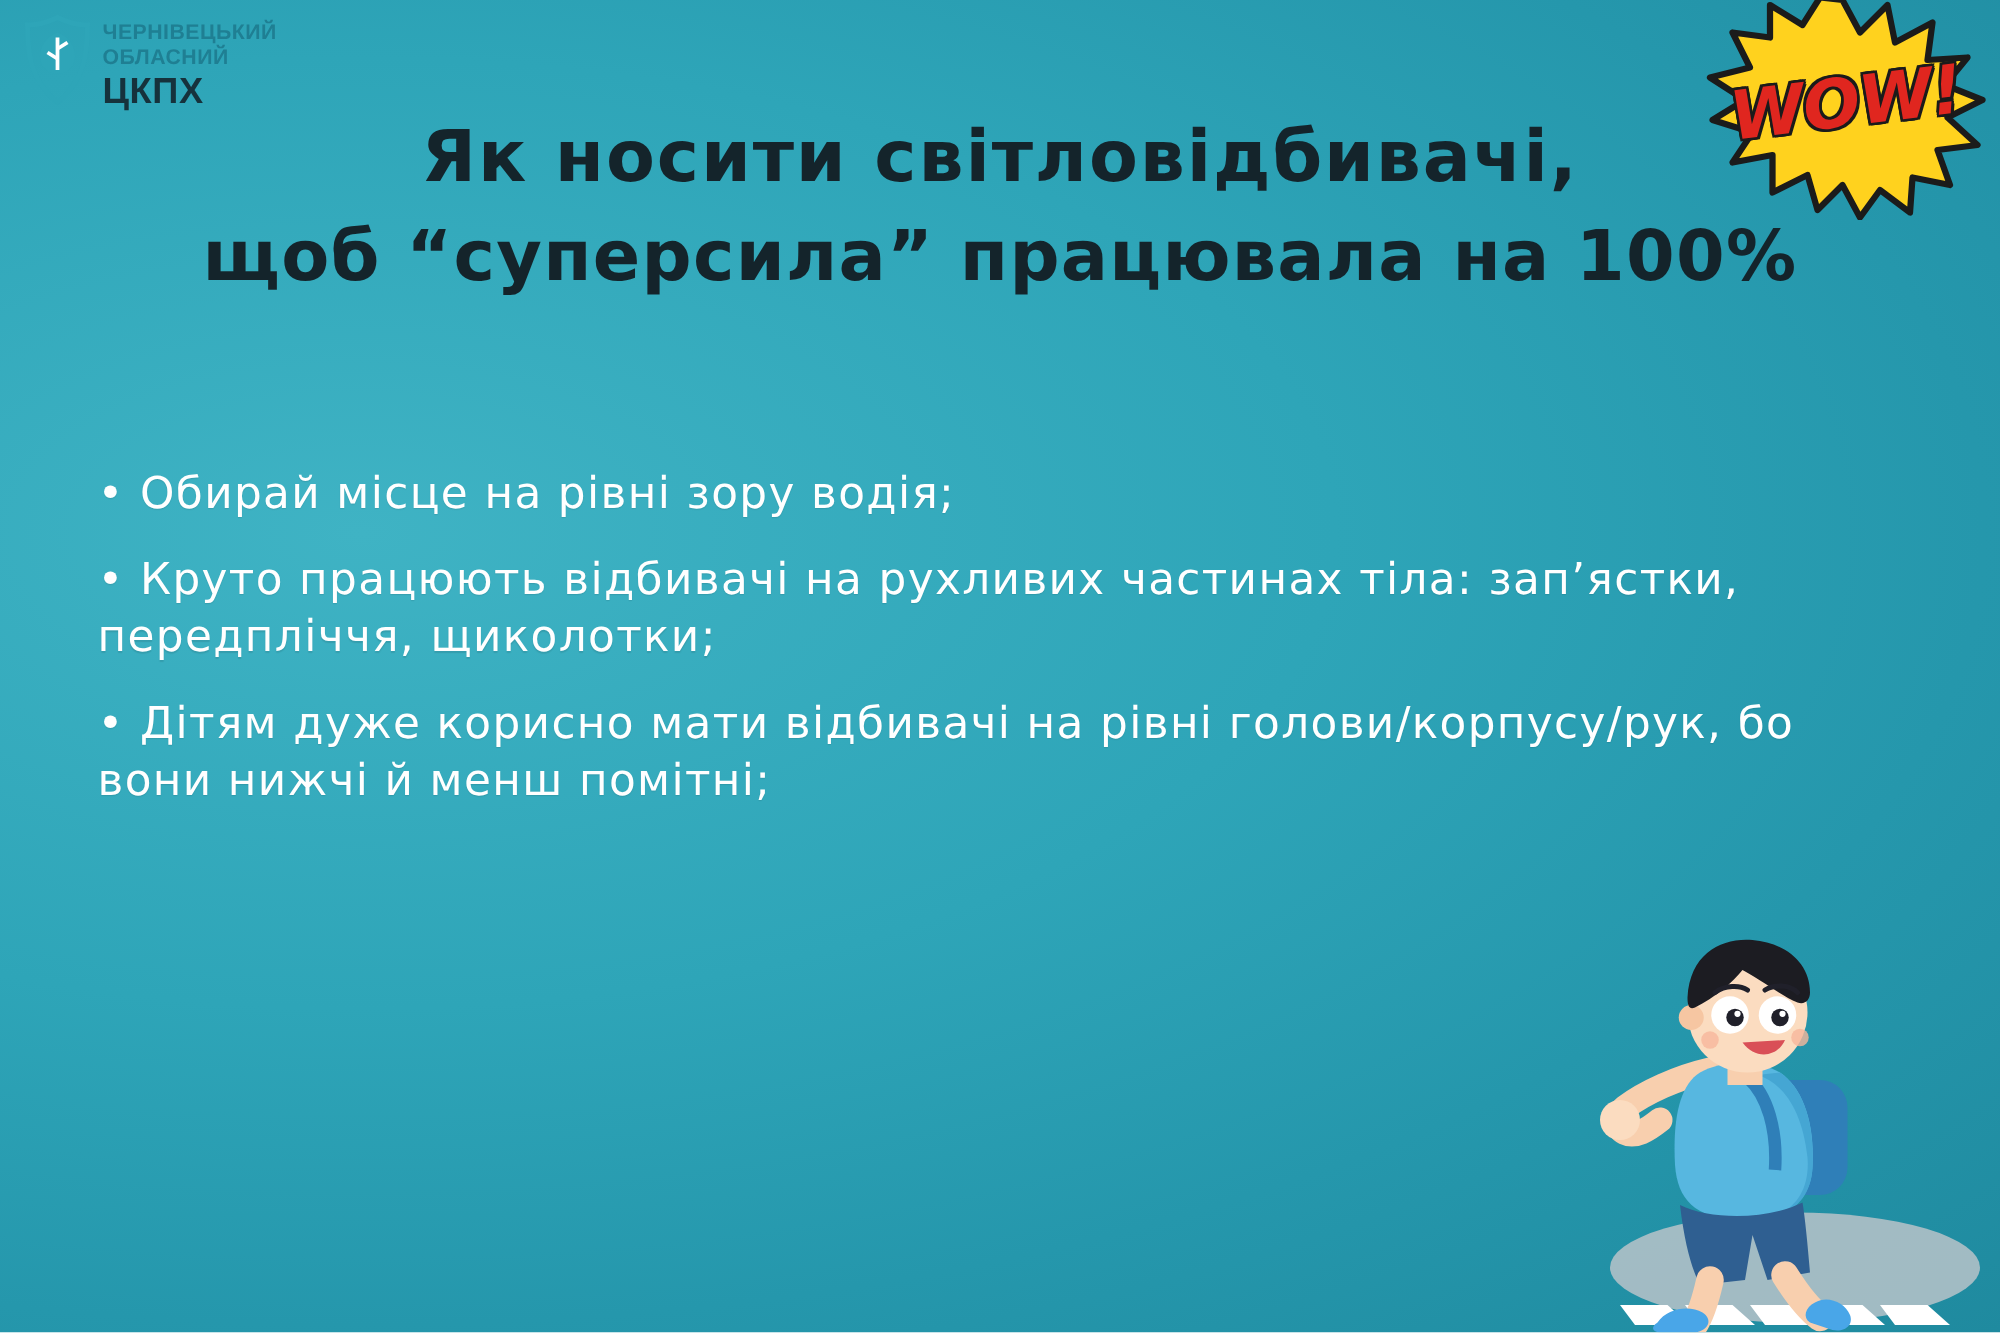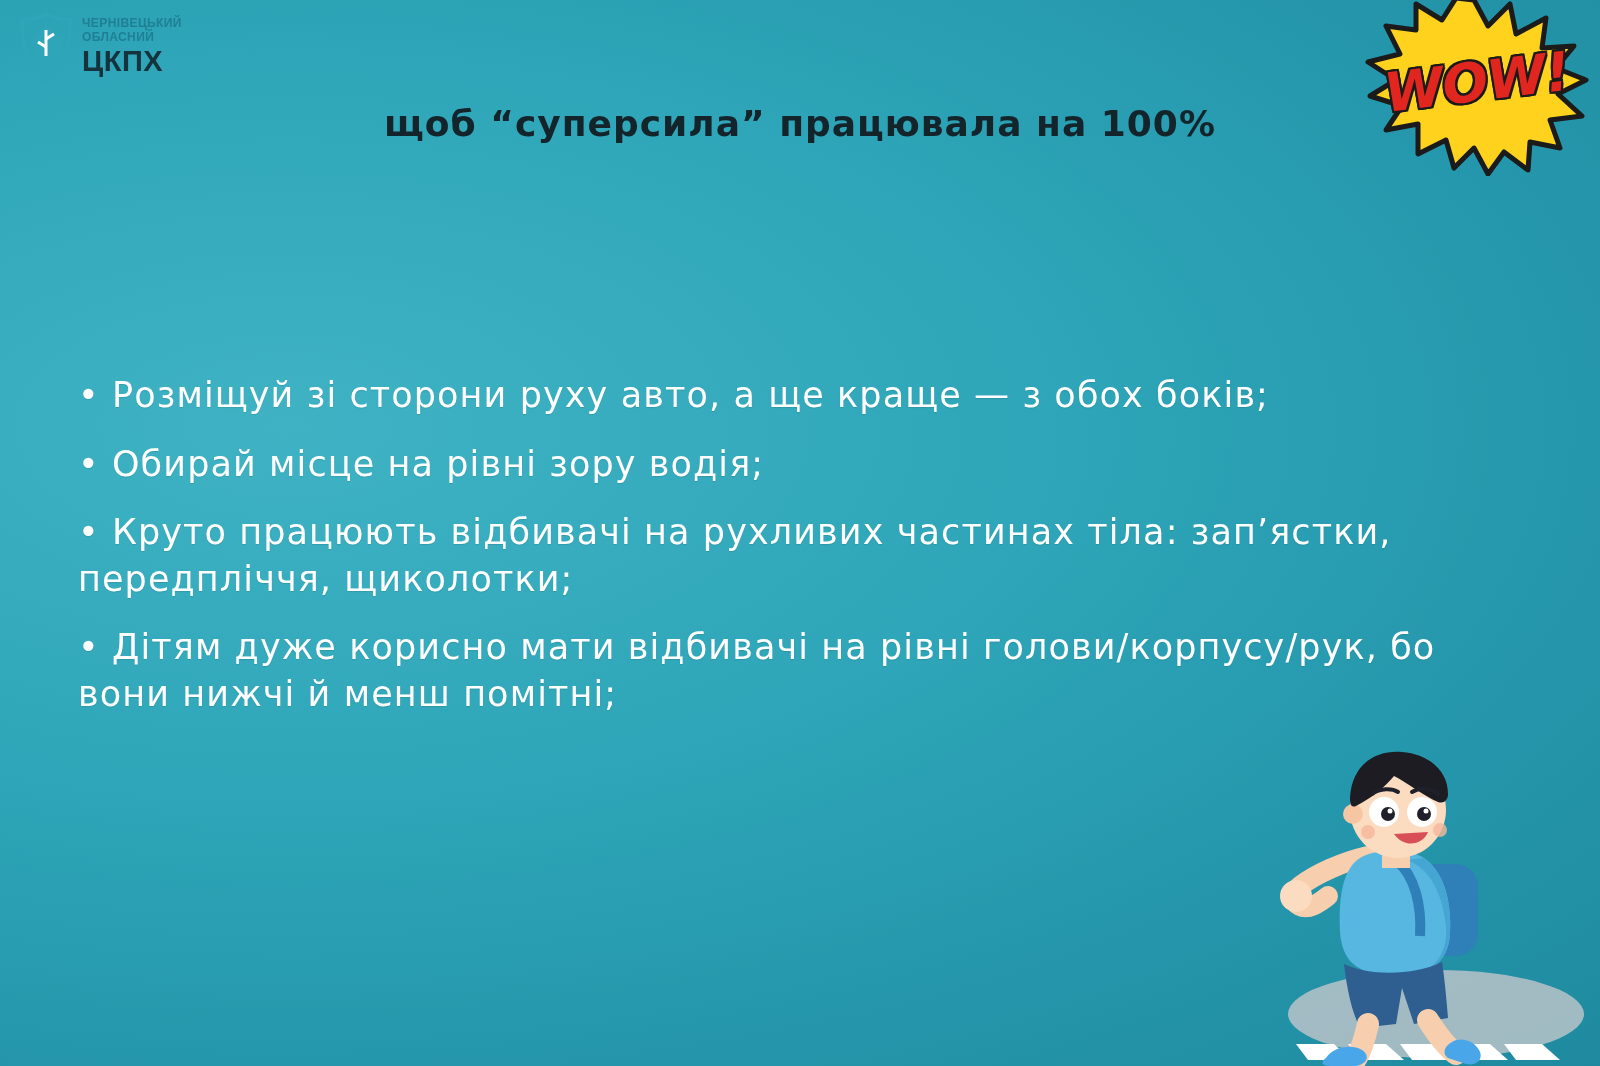--- a/index.html
+++ b/index.html
@@ -28,21 +28,21 @@
   .logo-mark {
     width: 56px;
     height: 72px;
     flex: none;
   }
   .logo-text {
     padding-top: 4px;
   }
   .logo-small {
     color: #1f7f93;
-    font-size: 12px;
+    font-size: 17px;
     line-height: 1.18;
     font-weight: bold;
     letter-spacing: 0.4px;
     font-family: "Liberation Sans", sans-serif;
     text-transform: uppercase;
   }
   .logo-big {
     color: #16323c;
     font-size: 29px;
     font-weight: bold;
@@ -94,21 +94,21 @@
   .title-line {
     color: #14242b;
     font-family: "DejaVu Sans", sans-serif;
     font-weight: bold;
     letter-spacing: 1.5px;
     font-size: 57px;
     line-height: 1.22;
     text-transform: none;
   }
   .title-line.second {
-    font-size: 36px;
+    font-size: 56px;
     letter-spacing: 1px;
     margin-top: 10px;
   }
 
   
   .list {
     position: absolute;
     left: 78px;
     right: 110px;
     top: 372px;
@@ -164,25 +164,25 @@
     <svg viewBox="0 0 230 180" width="230" height="180">
       <path d="M114 4 L128 30 L150 8 L156 38 L186 22 L182 52 L214 50 L196 72 L226 84 L198 98
                L222 120 L190 124 L200 152 L170 146 L168 174 L144 156 L128 178 L114 152
                L94 172 L86 144 L58 158 L58 128 L26 134 L42 110 L10 100 L36 84 L8 66
                L40 58 L26 30 L56 34 L56 8 L82 24 L96 2 Z" fill="#ffd21e" stroke="#1b1b1b" stroke-width="5" stroke-linejoin="round"></path>
     </svg>
     <div class="wow-text">WOW!</div>
   </div>
 
   <div class="title-wrap">
+    <div class="title-line">Як носити світловідбивачі,</div>
     <div class="title-line second">щоб “суперсила” працювала на 100%</div>
   </div>
 
   <div class="list">
-    <div class="bullet-item">• Розміщуй зі сторони руху авто, а ще краще — з обох боків;</div>
     <div class="bullet-item">• Обирай місце на рівні зору водія;</div>
     <div class="bullet-item">• Круто працюють відбивачі на рухливих частинах тіла: зап’ястки, передпліччя, щиколотки;</div>
     <div class="bullet-item">• Дітям дуже корисно мати відбивачі на рівні голови/корпусу/рук, бо вони нижчі й менш помітні;</div>
   </div>
 
   <svg class="crosswalk" viewBox="0 0 330 110">
     <ellipse cx="180" cy="62" rx="148" ry="44" fill="#b9c3c9" opacity="0.85"></ellipse>
     <g fill="#ffffff">
       <polygon points="40,92 78,92 96,108 52,108"></polygon>
       <polygon points="92,92 130,92 148,108 104,108"></polygon>

